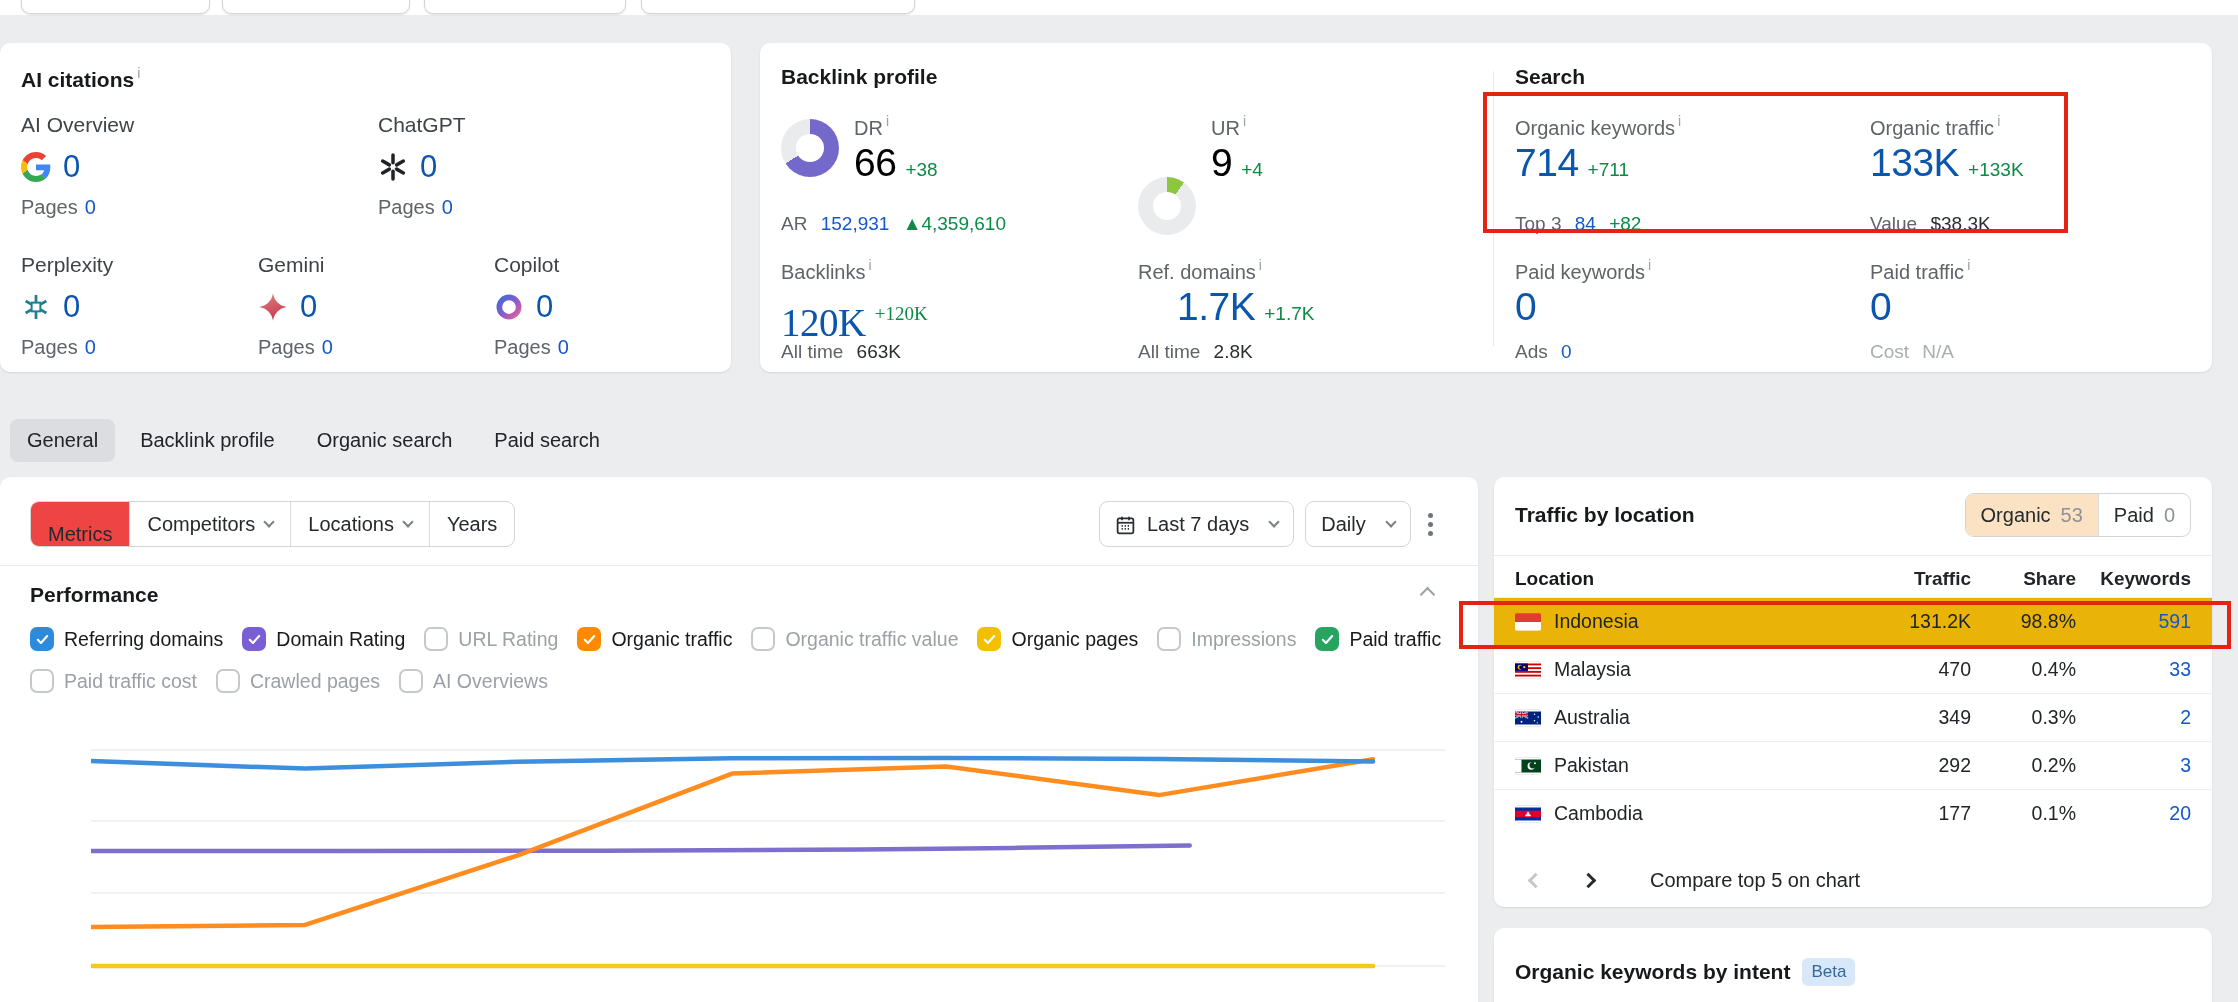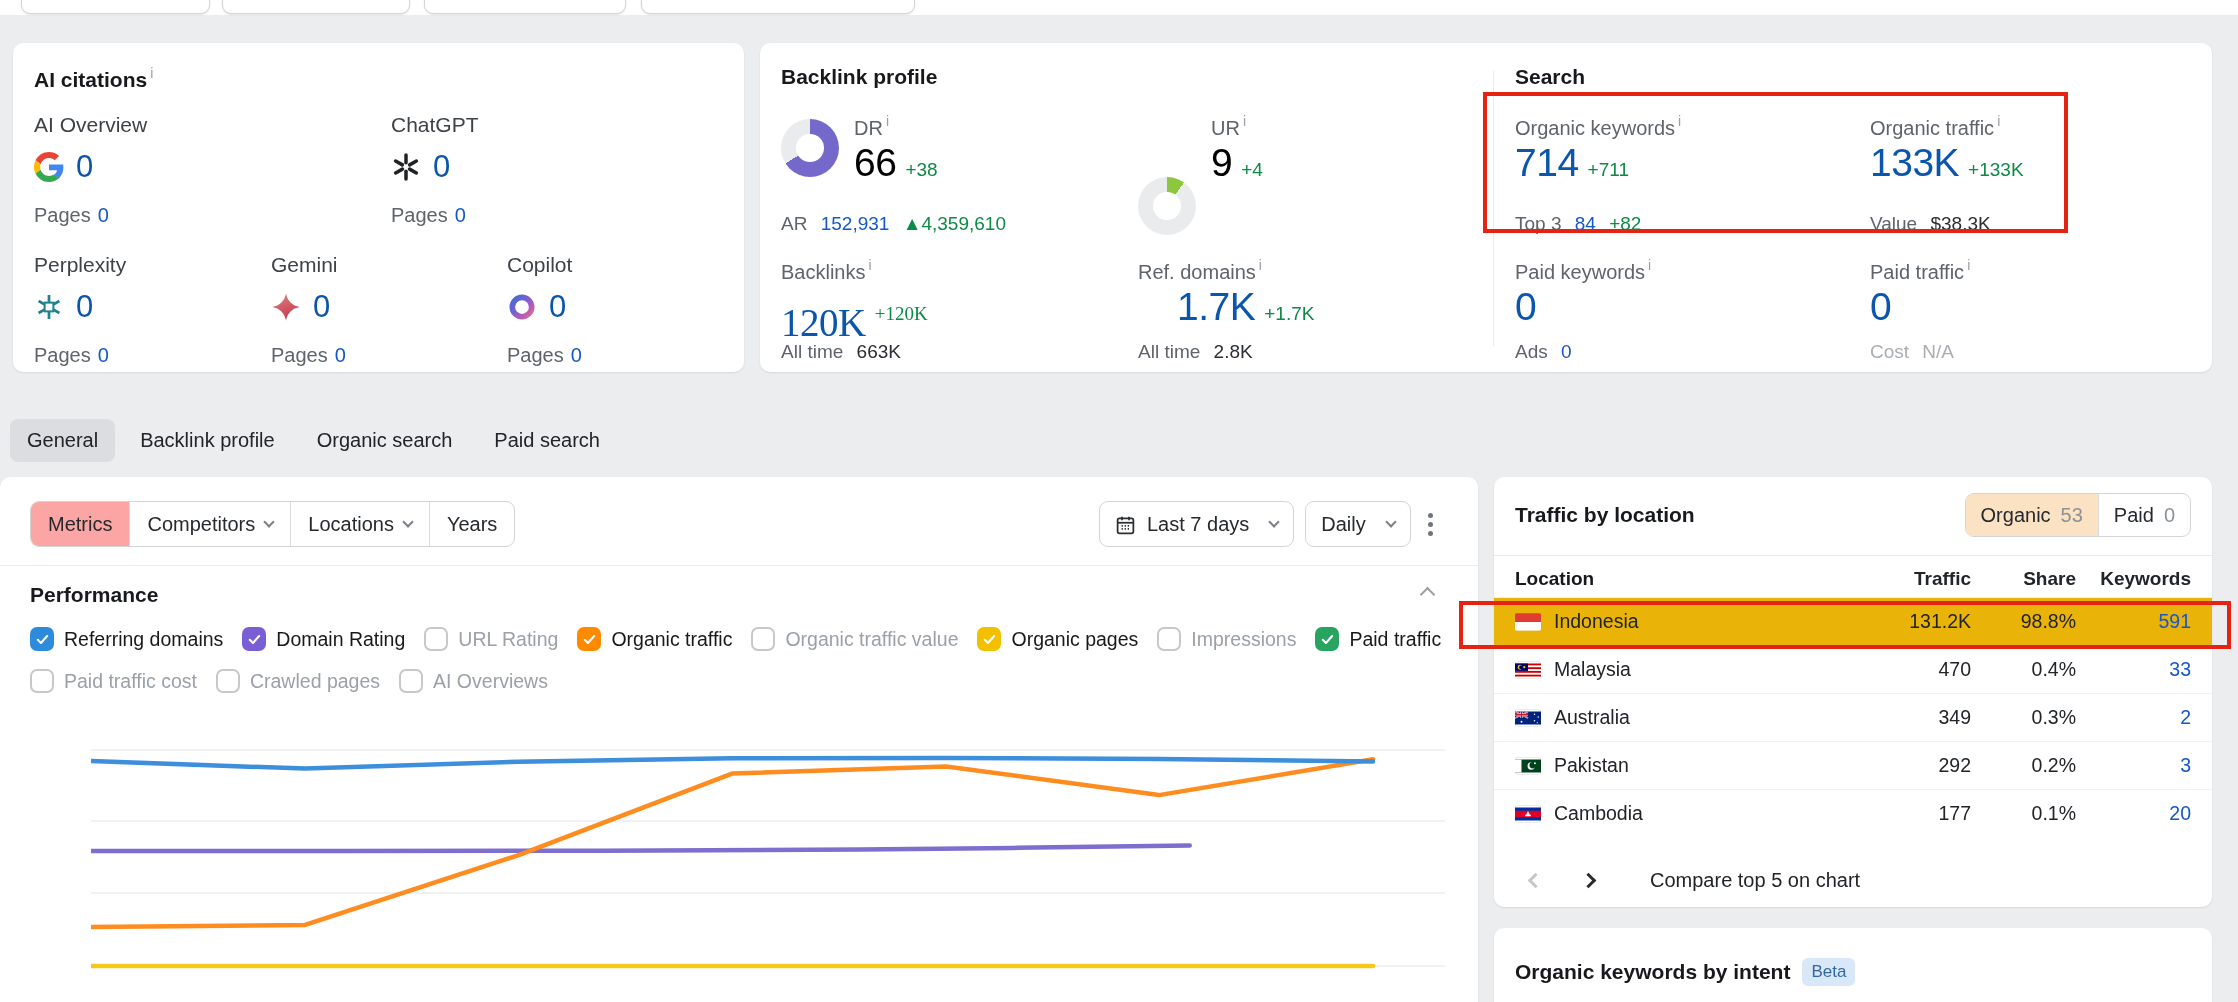--- a/index.html
+++ b/index.html
@@ -18,35 +18,35 @@
   .sub-row{font-size:19px;color:#5e646a;}
   .sub-row .lnk{color:#1558c9;}
   .sub-row .grn{color:#0d8a45;}
   .sub-row .dark{color:#2a2e32;}
   .sub-row.muted, .sub-row.muted *{color:#a9aeb3;}
   
   .ai-item{position:absolute;width:230px;}
   .ai-label{font-size:21px;color:#3e4348;}
   .ai-valrow{display:flex;align-items:center;gap:12px;margin-top:13px;height:34px;}
   .ai-value{font-size:31px;color:#0b56ad;}
-  .ai-pages{font-size:20px;color:#5e646a;margin-top:20px;}
+  .ai-pages{font-size:20px;color:#5e646a;margin-top:12px;}
   .ai-pages .lnk{color:#1558c9;margin-left:7px;}
   
   .donut{width:58px;height:58px;border-radius:50%;position:relative;}
   .donut::after{content:"";position:absolute;inset:15px;background:#fff;border-radius:50%;}
   .vdiv{position:absolute;width:1px;background:#e8eaec;}
   
   .tabs{position:absolute;top:417px;left:10px;display:flex;align-items:center;gap:8px;height:46px;}
   .tab{font-size:20px;color:#212428;padding:10px 17px;border-radius:8px;cursor:pointer;white-space:nowrap;}
   .tab.active{background:#dbdde0;}
   
   .seg-group{display:flex;border:1px solid #d2d5d8;border-radius:9px;background:#fff;overflow:hidden;height:46px;align-items:stretch;}
   .seg{display:flex;align-items:center;padding:0 17px;font-size:20px;color:#26292d;border-left:1px solid #d9dbde;white-space:nowrap;}
   .seg:first-child{border-left:none;}
-  .seg.active{background:#fca5a5;}
+  .seg.active{background:#ef4444;align-items:flex-end;}
   .chev{display:inline-block;width:8px;height:8px;border-right:2px solid #7c8287;border-bottom:2px solid #7c8287;transform:rotate(45deg);margin-left:10px;margin-top:-4px;}
   .btn{display:flex;align-items:center;border:1px solid #d2d5d8;border-radius:9px;background:#fff;height:46px;padding:0 15px;font-size:20px;color:#26292d;gap:11px;white-space:nowrap;}
   .kebab{display:flex;flex-direction:column;gap:4px;padding:6px;}
   .kebab i{width:5px;height:5px;border-radius:50%;background:#6f757a;}
   .hdiv{position:absolute;height:1px;background:#e8eaec;}
   .collapse-chev{display:inline-block;width:11px;height:11px;border-right:2.5px solid #9aa0a5;border-bottom:2.5px solid #9aa0a5;transform:rotate(-135deg);}
   
   .cb-row{position:absolute;display:flex;align-items:center;gap:19px;white-space:nowrap;}
   .cb-item{display:flex;align-items:center;cursor:pointer;}
   .cb-box{width:24px;height:24px;border-radius:7px;border:2px solid #c5c9cc;background:#fff;display:flex;align-items:center;justify-content:center;flex:none;}
@@ -77,21 +77,21 @@
 </style>
 </head>
 <body>
 
 <div class="top-strip"></div>
 <div class="top-box" style="left:21px;width:189px;"></div>
 <div class="top-box" style="left:222px;width:188px;"></div>
 <div class="top-box" style="left:424px;width:202px;"></div>
 <div class="top-box" style="left:641px;width:274px;"></div>
 
-<div class="panel" style="left:13px;top:43px;width:731px;height:329px;">
+<div class="panel" style="left:0;top:43px;width:731px;height:329px;">
   <div class="abs panel-title" style="left:21px;top:22px;"><span>AI citations</span><sup class="info">i</sup></div>
   <div id="ai-items" class="abs" style="left:0;top:0;width:100%;height:100%;">
       <div class="ai-item" style="left: 21px; top: 70px;">
         <div class="ai-label">AI Overview</div>
         <div class="ai-valrow">
           <span style="display:flex;">
             <svg width="30" height="30" viewBox="0 0 48 48">
               <path fill="#EA4335" d="M24 9.5c3.54 0 6.71 1.22 9.21 3.6l6.85-6.85C35.9 2.38 30.47 0 24 0 14.62 0 6.51 5.38 2.56 13.22l7.98 6.19C12.43 13.72 17.74 9.5 24 9.5z"></path>
               <path fill="#4285F4" d="M46.98 24.55c0-1.57-.15-3.09-.38-4.55H24v9.02h12.94c-.58 2.96-2.26 5.48-4.78 7.18l7.73 6c4.51-4.18 7.09-10.36 7.09-17.65z"></path>
               <path fill="#FBBC05" d="M10.53 28.59c-.48-1.45-.76-2.99-.76-4.59s.27-3.14.76-4.59l-7.98-6.19C.92 16.46 0 20.12 0 24c0 3.88.92 7.54 2.56 10.78l7.97-6.19z"></path>

